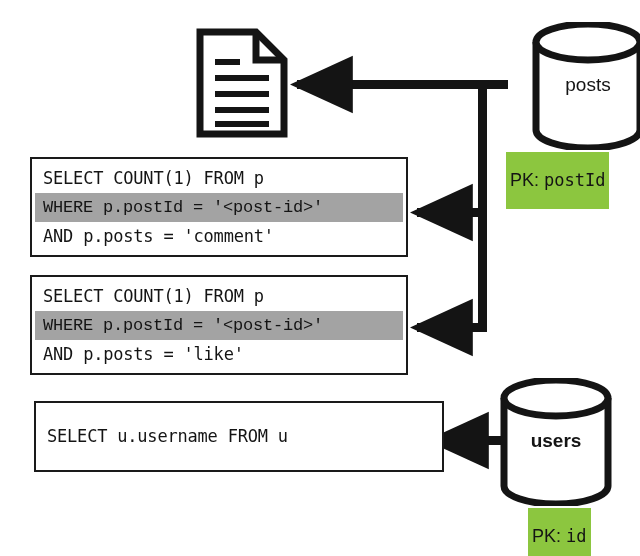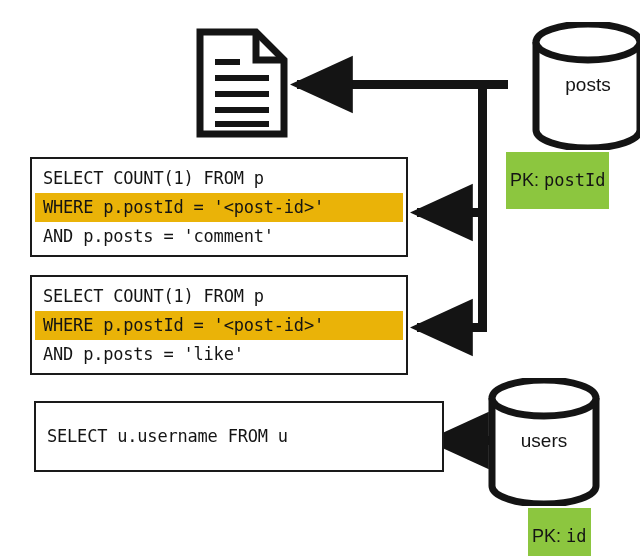--- a/index.html
+++ b/index.html
@@ -27,21 +27,21 @@
     font-family:"DejaVu Sans Mono","Liberation Mono",monospace;
     font-size:17px;
     line-height:29px;
     height:29px;
     color:#141414;
     white-space:pre;
     padding-left:8px;
     letter-spacing:-0.2px;
     background:transparent;
   }
-  .query-line.hl{ background:#eab308; }
+  .query-line.hl{ background:#a3a3a3;font-family:Liberation Mono, monospace; }
 
   
   .cylinder{ position:absolute; }
   .cyl-label{
     position:absolute;
     left:0;right:0;
     text-align:center;
     font-family:"Liberation Sans", sans-serif;
     font-size:19px;
     color:#141414;
@@ -127,21 +127,21 @@
 
   <div class="cylinder" style="left:528px;top:22px;width:120px;height:128px;">
     <svg width="120" height="128" viewBox="0 0 120 128">
       <path d="M8 20 V108 A52 18 0 0 0 112 108 V20" fill="#ffffff" stroke="#141414" stroke-width="7"></path>
       <ellipse cx="60" cy="20" rx="52" ry="18" fill="#ffffff" stroke="#141414" stroke-width="7"></ellipse>
     </svg>
     <div class="cyl-label" style="top:52px;">posts</div>
   </div>
   <div class="pk-label" style="left:506px;top:152px;"><span>PK: </span><span class="mono">postId</span></div>
 
-  <div class="cylinder" style="left:484px;top:378px;width:120px;height:153px;">
+  <div class="cylinder" style="left:496px;top:378px;width:120px;height:153px;font-weight:bold;">
     <svg width="120" height="128" viewBox="0 0 120 128">
       <path d="M8 20 V108 A52 18 0 0 0 112 108 V20" fill="#ffffff" stroke="#141414" stroke-width="7"></path>
       <ellipse cx="60" cy="20" rx="52" ry="18" fill="#ffffff" stroke="#141414" stroke-width="7"></ellipse>
     </svg>
     <div class="cyl-label" style="top:52px;">users</div>
   </div>
   <div class="pk-label" style="left:528px;top:508px;"><span>PK: </span><span class="mono">id</span></div>
 
 </div>
 

